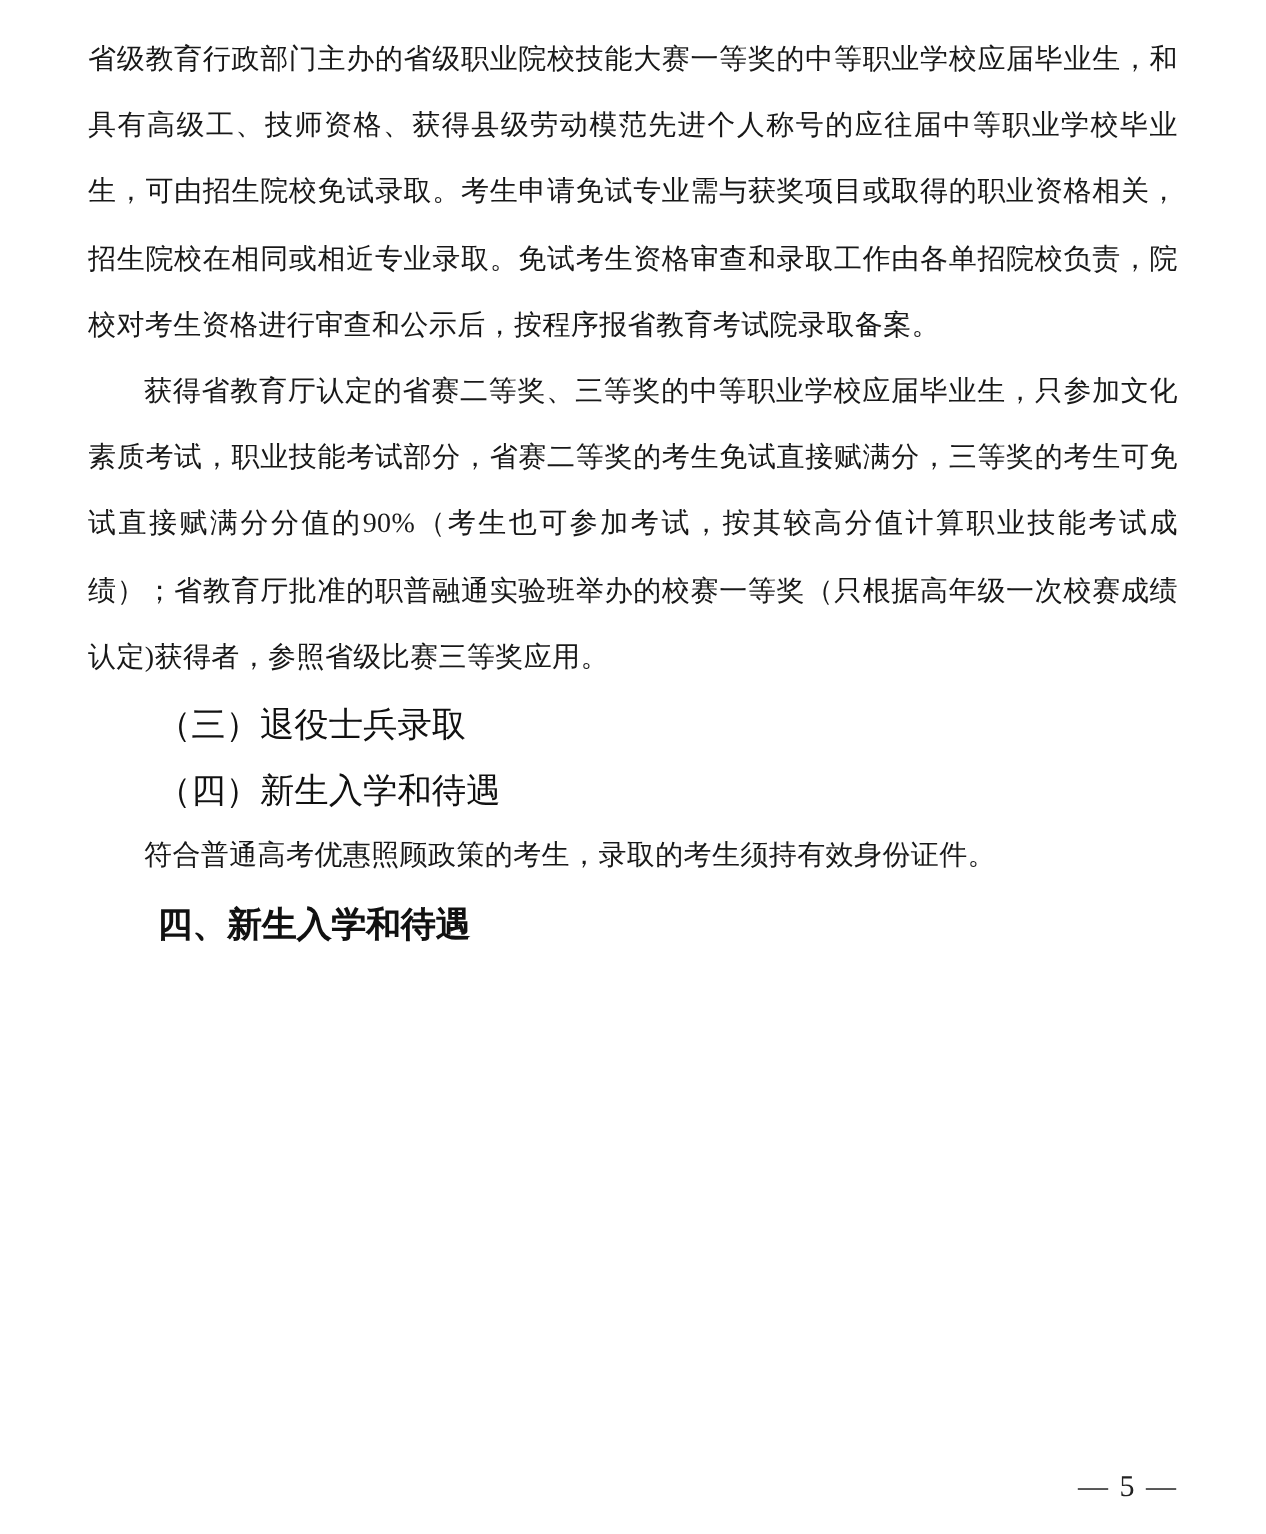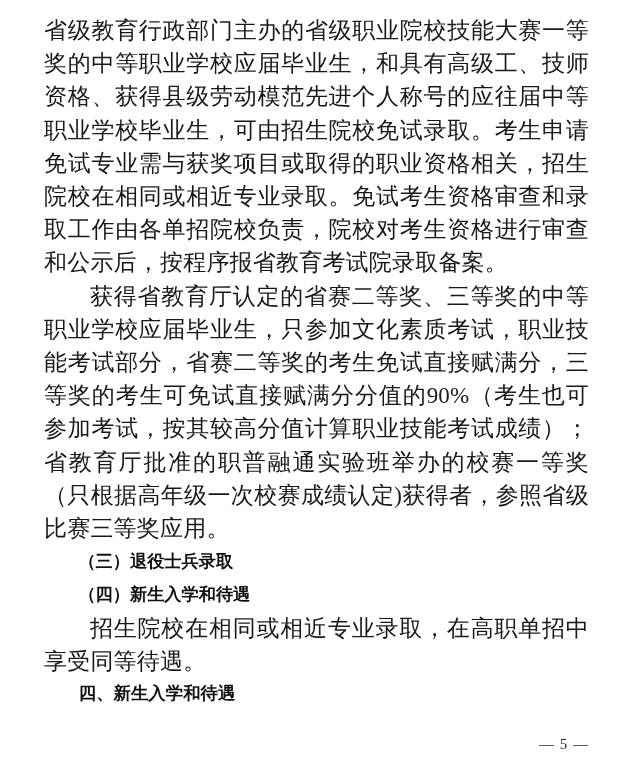--- a/index.html
+++ b/index.html
@@ -16,44 +16,44 @@
     overflow: hidden;
   }
   .page {
     width: 633px;
     height: 767px;
     position: relative;
     box-sizing: border-box;
     padding: 14px 44px 0 44px;
   }
   .para {
-    font-size: 23px;
+    font-size: 14px;
     line-height: 33.2px;
     text-align: justify;
     text-justify: inter-ideograph;
     margin: 0;
     letter-spacing: 0.2px;
     color: #181818;
   }
   .indent {
     text-indent: 2em;
   }
   .heading {
     font-size: 17.4px;
     line-height: 33.2px;
     font-weight: bold;
     text-indent: 2em;
     margin: 0;
     color: #111111;
-    font-family: Liberation Mono, monospace;
+    font-family: Liberation Sans, sans-serif;
   }
   .subheading {
     font-size: 17.2px;
     line-height: 33.2px;
-    font-weight: bold;
+    font-weight: normal;
     text-indent: 2em;
     margin: 0;
     color: #111111;
   }
   .footer {
     position: absolute;
     right: 44px;
     bottom: 14px;
     font-size: 15px;
     letter-spacing: 1px;
@@ -67,20 +67,20 @@
 
   <p class="para">省级教育行政部门主办的省级职业院校技能大赛一等奖的中等职业学校应届毕业生，和具有高级工、技师资格、获得县级劳动模范先进个人称号的应往届中等职业学校毕业生，可由招生院校免试录取。考生申请免试专业需与获奖项目或取得的职业资格相关，招生院校在相同或相近专业录取。免试考生资格审查和录取工作由各单招院校负责，院校对考生资格进行审查和公示后，按程序报省教育考试院录取备案。</p>
 
   <p class="para indent">获得省教育厅认定的省赛二等奖、三等奖的中等职业学校应届毕业生，只参加文化素质考试，职业技能考试部分，省赛二等奖的考生免试直接赋满分，三等奖的考生可免试直接赋满分分值的90%（考生也可参加考试，按其较高分值计算职业技能考试成绩）；省教育厅批准的职普融通实验班举办的校赛一等奖（只根据高年级一次校赛成绩认定)获得者，参照省级比赛三等奖应用。</p>
 
   <p class="subheading">（三）退役士兵录取</p>
 
 
   <p class="subheading">（四）新生入学和待遇</p>
 
-  <p class="para indent">招生院校在相同或相近专业录取，在高职单招中享受同等待遇。</p>
+  <p class="para indent">符合普通高考优惠照顾政策的考生，录取的考生须持有效身份证件。</p>
 
   <p class="heading">四、新生入学和待遇</p>
 
 
   <div class="footer">— 5 —</div>
 
 </div>
 
 </body></html>

